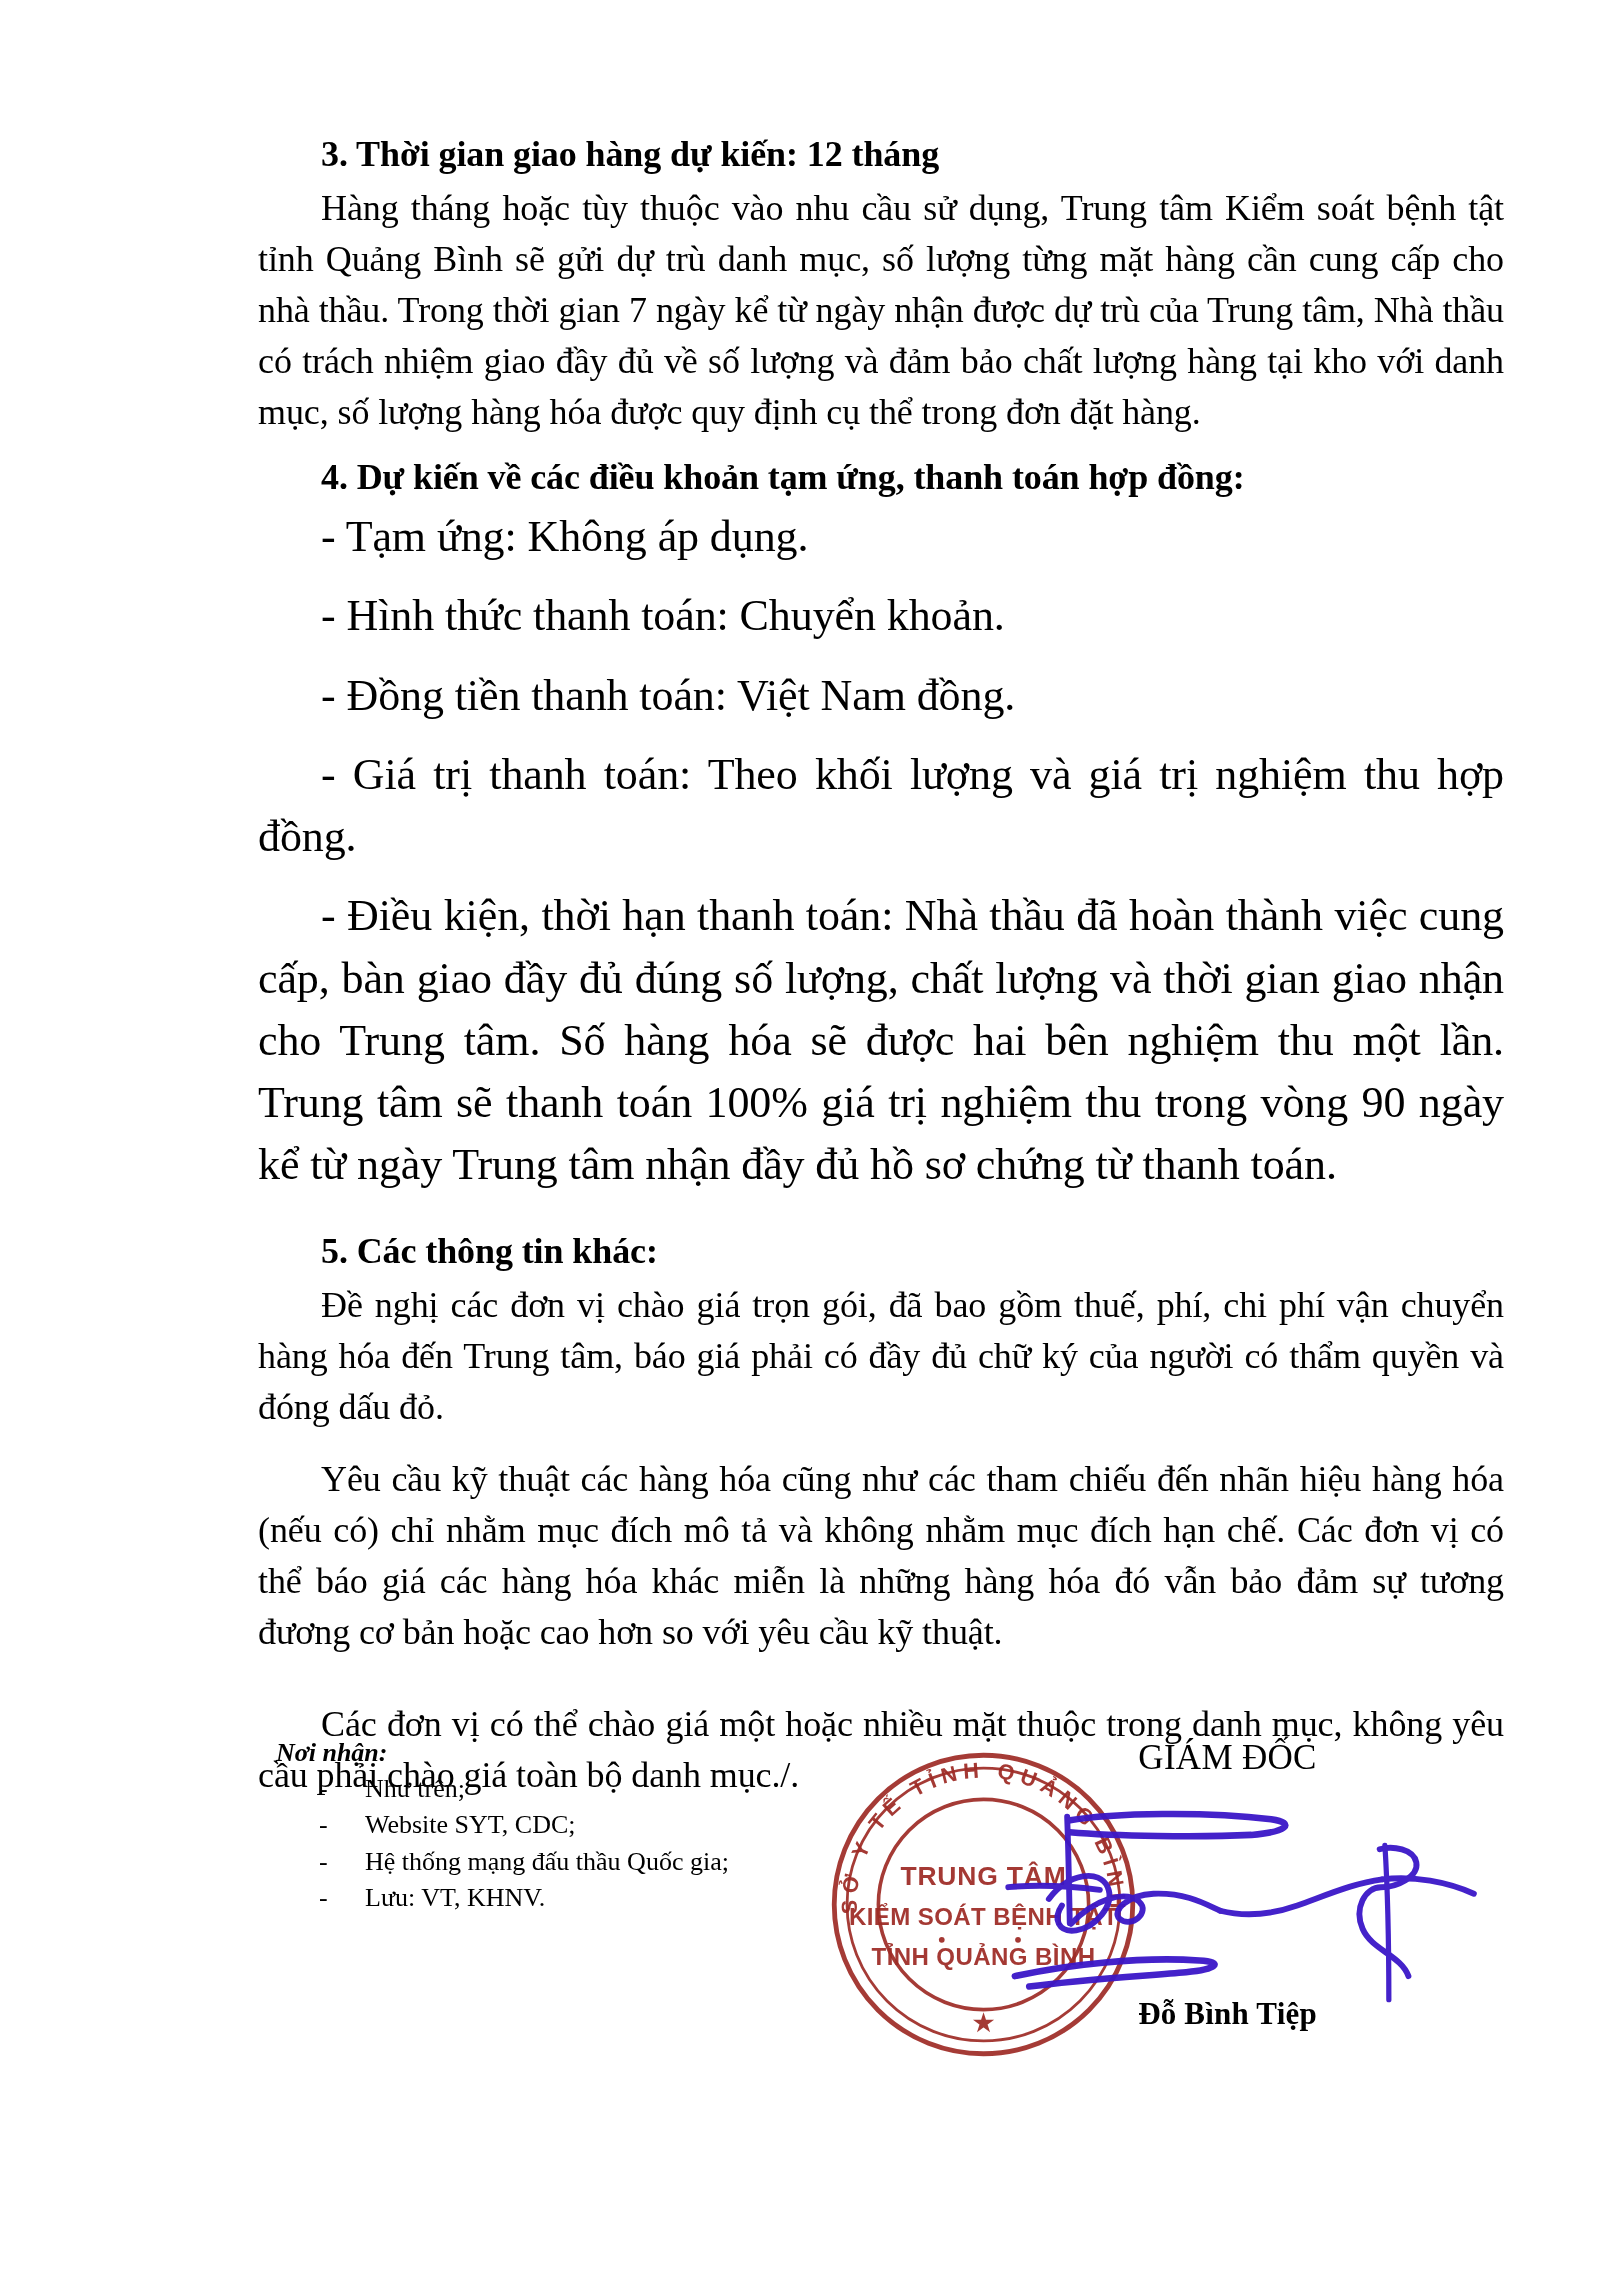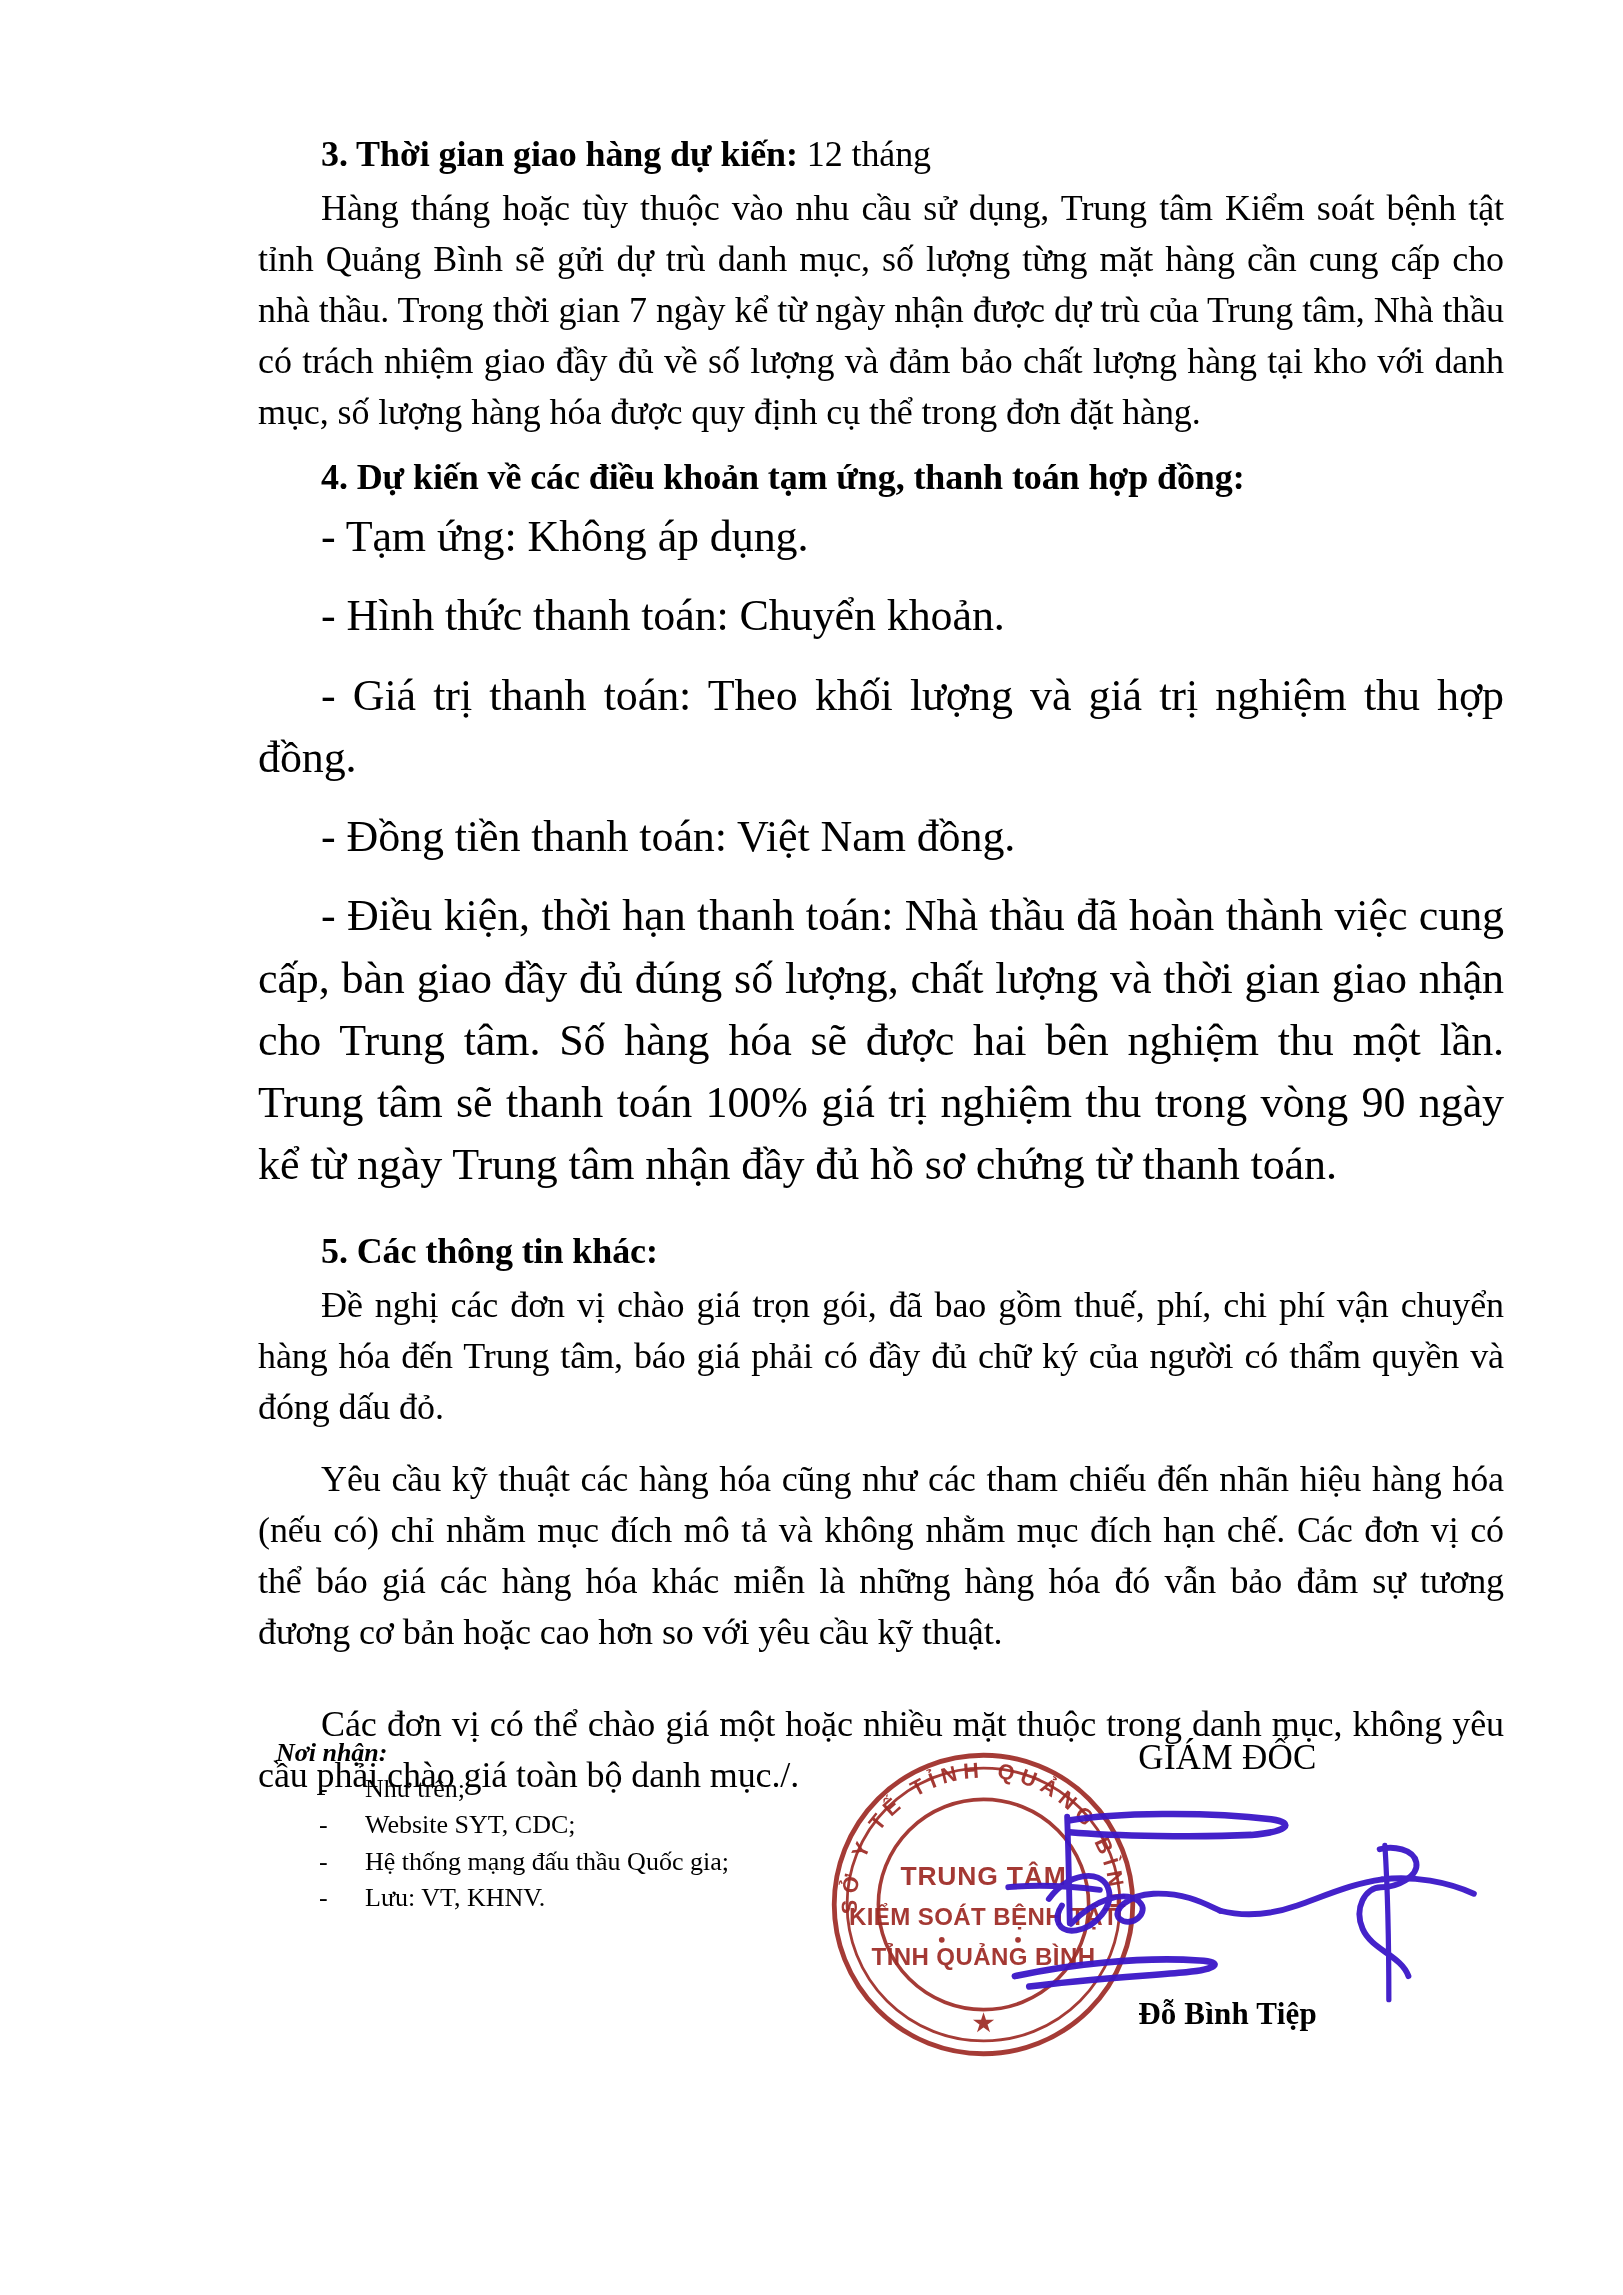--- a/index.html
+++ b/index.html
@@ -30,21 +30,21 @@
   
   .h-sec {
     font-size: 36px;
     font-weight: bold;
     line-height: 1.30;
     margin: 0 0 5.2px 0;
     text-indent: 63px;
     letter-spacing: -0.1px;
   }
   .h-sec .normal {
-    font-weight: normal;
+    font-weight: bold;
   }
   .para {
     font-size: 36px;
     line-height: 1.415;
     margin: 0 0 2px 0;
     text-align: justify;
     text-indent: 63px;
     letter-spacing: -0.1px;
   }
   .bullet {
@@ -159,22 +159,22 @@
     <p class="h-sec"><span>3. Thời gian giao hàng dự kiến:</span><span class="normal"> 12 tháng</span></p>
 
     <p class="para">Hàng tháng hoặc tùy thuộc vào nhu cầu sử dụng, Trung tâm Kiểm soát bệnh tật tỉnh Quảng Bình sẽ gửi dự trù danh mục, số lượng từng mặt hàng cần cung cấp cho nhà thầu. Trong thời gian 7 ngày kể từ ngày nhận được dự trù của Trung tâm, Nhà thầu có trách nhiệm giao đầy đủ về số lượng và đảm bảo chất lượng hàng tại kho với danh mục, số lượng hàng hóa được quy định cụ thể trong đơn đặt hàng.</p>
 
     <div class="gap-sm"></div>
 
     <p class="h-sec"><span>4. Dự kiến về các điều khoản tạm ứng, thanh toán hợp đồng:</span></p>
 
     <p class="bullet">- Tạm ứng: Không áp dụng.</p>
     <p class="bullet">- Hình thức thanh toán: Chuyển khoản.</p>
+    <p class="bullet">- Đồng tiền thanh toán: Việt Nam đồng.</p>
     <p class="bullet">- Giá trị thanh toán: Theo khối lượng và giá trị nghiệm thu hợp đồng.</p>
-    <p class="bullet">- Đồng tiền thanh toán: Việt Nam đồng.</p>
     <p class="bullet">- Điều kiện, thời hạn thanh toán: Nhà thầu đã hoàn thành việc cung cấp, bàn giao đầy đủ đúng số lượng, chất lượng và thời gian giao nhận cho Trung tâm. Số hàng hóa sẽ được hai bên nghiệm thu một lần. Trung tâm sẽ thanh toán 100% giá trị nghiệm thu trong vòng 90 ngày kể từ ngày Trung tâm nhận đầy đủ hồ sơ chứng từ thanh toán.</p>
 
     <div class="gap-sm"></div>
 
     <p class="h-sec"><span>5. Các thông tin khác:</span></p>
 
     <p class="para">Đề nghị các đơn vị chào giá trọn gói, đã bao gồm thuế, phí, chi phí vận chuyển hàng hóa đến Trung tâm, báo giá phải có đầy đủ chữ ký của người có thẩm quyền và đóng dấu đỏ.</p>
 
     <div class="gap-md"></div>
 

